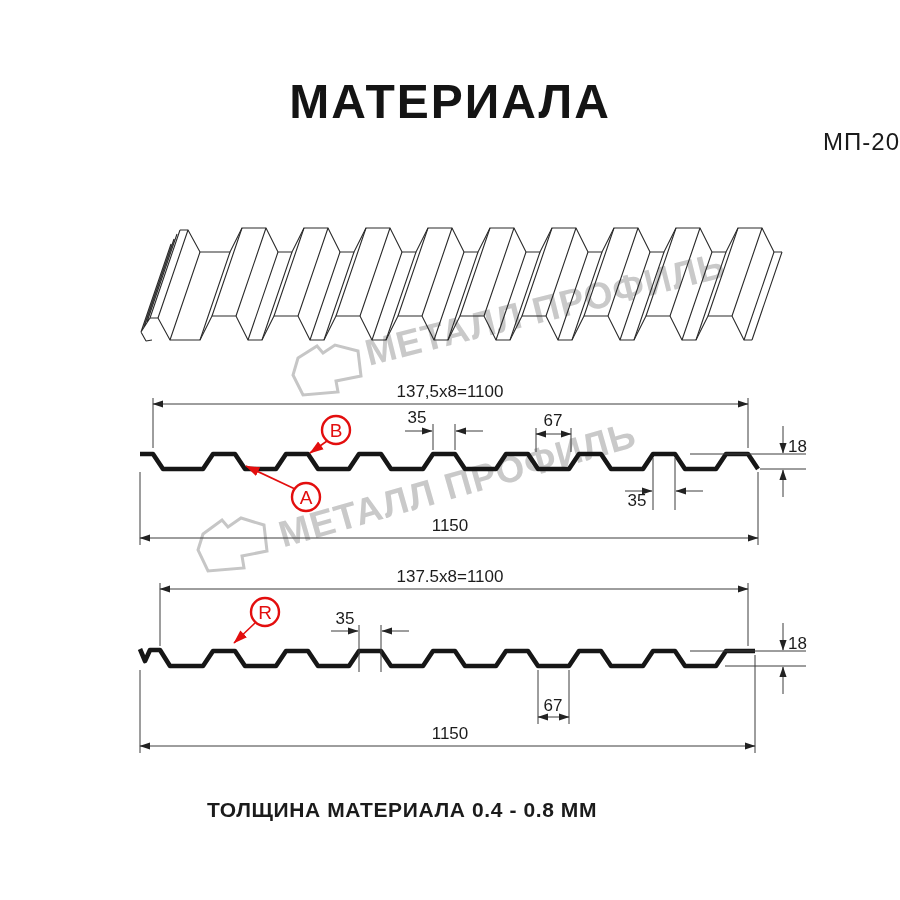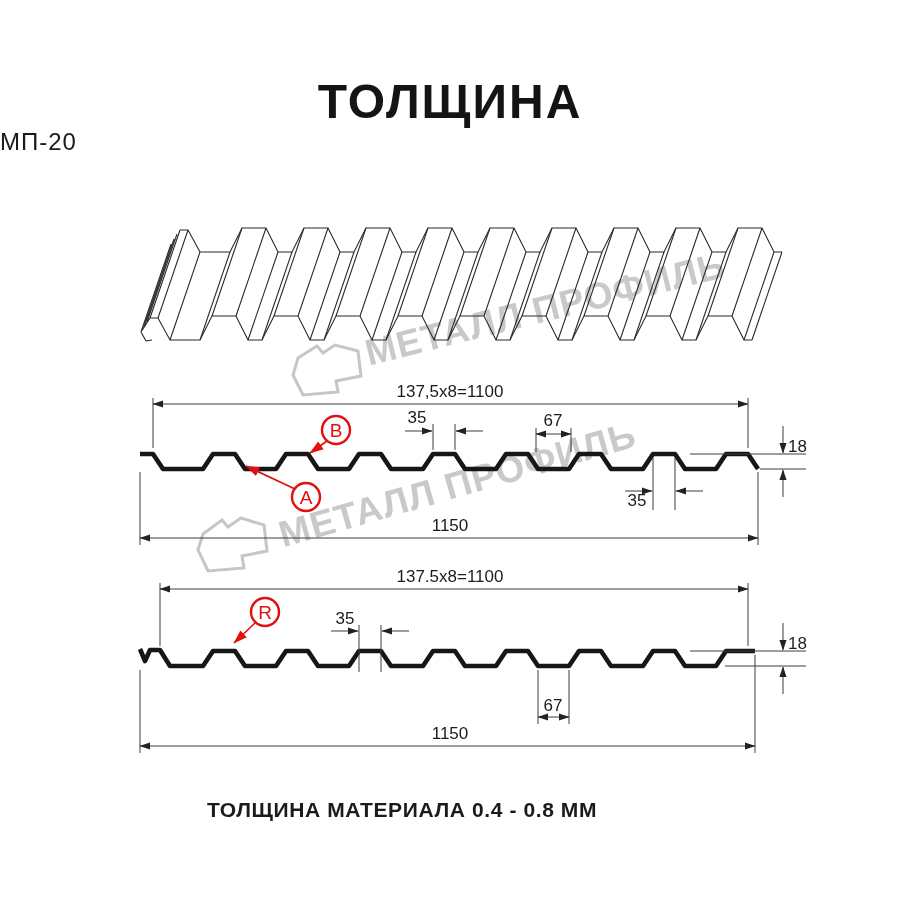--- a/index.html
+++ b/index.html
@@ -2,41 +2,41 @@
 <html><head>
 <meta charset="utf-8">
 <style>
   html,body{margin:0;padding:0;}
   body{width:900px;height:900px;background:#ffffff;position:relative;overflow:hidden;
        font-family:"Liberation Sans", sans-serif;}
   .abs{position:absolute;}
   
   .title{left:0;top:74px;width:900px;text-align:center;font-size:48px;font-weight:bold;
          letter-spacing:2px;color:#141414;z-index:3;}
-  .subtitle{left:0;top:128px;width:900px;text-align:left;font-size:24px;font-weight:500;
+  .subtitle{left:0;top:128px;width:900px;text-align:right;font-size:24px;font-weight:500;
          letter-spacing:1px;color:#1a1a1a;z-index:3;}
   
   .footer{left:0;top:798px;width:804px;text-align:center;font-size:21px;font-weight:bold;
          letter-spacing:0.6px;color:#1b1b1b;z-index:3;}
   
   .wm{z-index:0;}
   .wm-text{font-size:37px;font-weight:bold;letter-spacing:1px;color:#c9c9c9;white-space:nowrap;
            line-height:44px;transform-origin:left center;}
   .wm1{left:366px;top:332px;transform:rotate(-14deg);}
   .wm2{left:280px;top:514px;transform:rotate(-16deg);}
   
   .drawing{left:0;top:0;z-index:1;}
   svg text{font-family:"Liberation Sans", sans-serif;}
   .dimtxt{font-size:17px;fill:#1c1c1c;}
   .redtxt{font-size:19px;fill:#e30e0e;}
 </style>
 </head>
 <body>
 
-<div class="abs title">ТОЛЩИНА</div>
+<div class="abs title">МАТЕРИАЛА</div>
 <div class="abs subtitle">МП-20</div>
 
 <div class="abs wm">
   <svg class="abs" style="left:290px;top:342px;" width="80" height="62">
     <polygon points="8,16 27,4 33,11 45,3 68,9 71,34 46,39 48,50 13,53 3,33" fill="none" stroke="#c6c6c6" stroke-width="3" stroke-linejoin="miter"></polygon>
   </svg>
   <div class="abs wm-text wm1">МЕТАЛЛ ПРОФИЛЬ</div>
 </div>
 
 <div class="abs wm">

